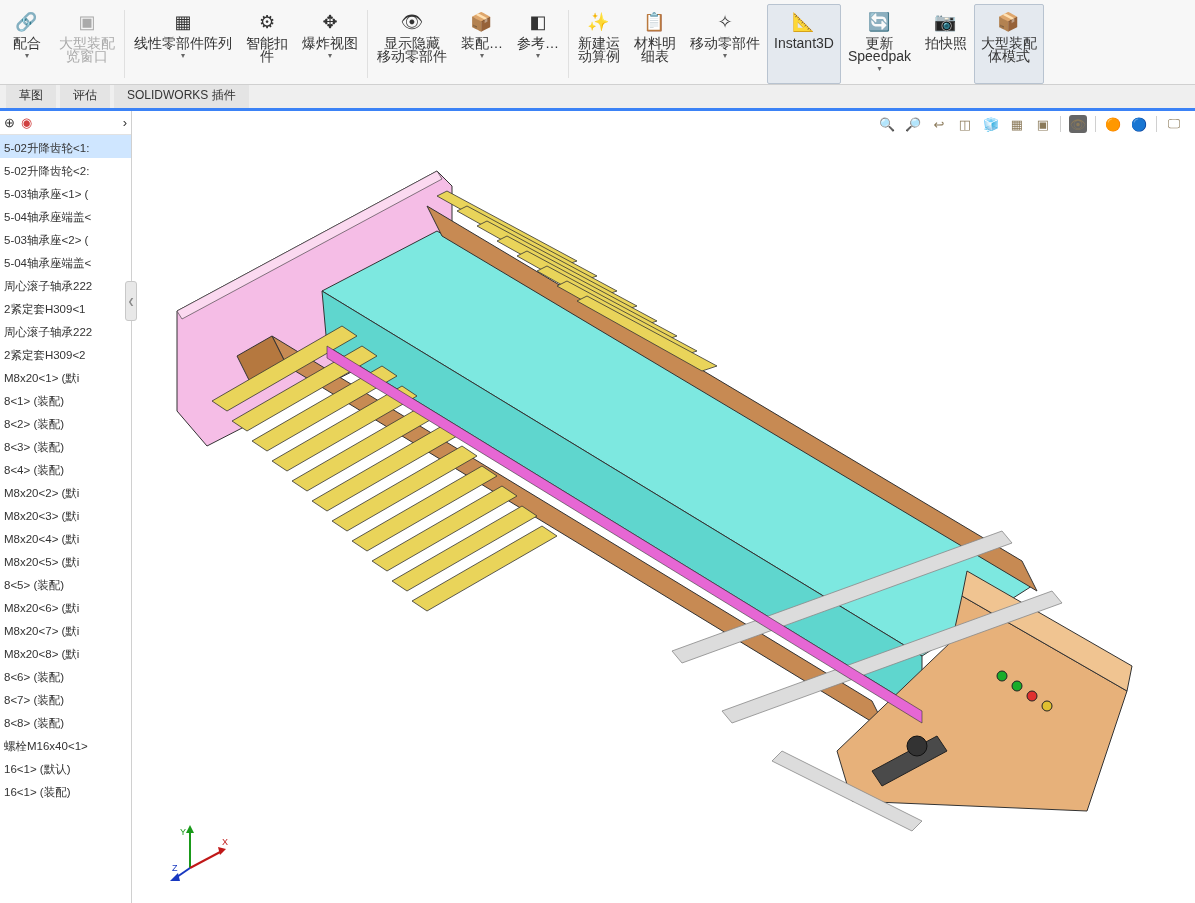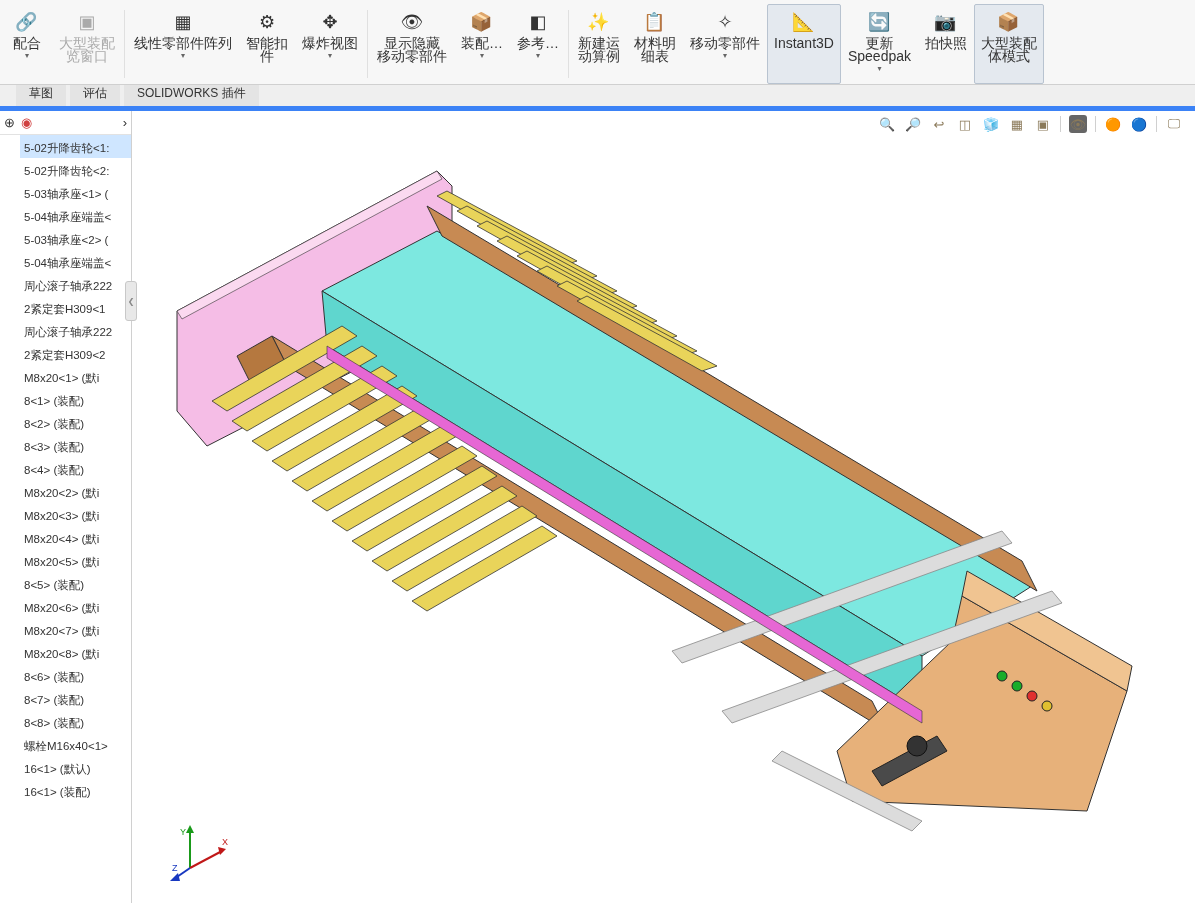--- a/index.html
+++ b/index.html
@@ -55,24 +55,24 @@
   .ribbon-sep { width: 1px; background: #e0e0e0; margin: 6px 2px; }
   .dd-caret {
     font-size: 8px;
     color: #666;
     margin-top: 1px;
   }
   
   .tabrow {
     height: 26px;
     background: #efefef;
-    border-bottom: 5px solid #3b82f6;
+    border-bottom: 3px solid #3b82f6;
     display: flex;
     align-items: flex-end;
-    padding-left: 16px;
+    padding-left: 6px;
     gap: 4px;
   }
   .tab {
     padding: 4px 12px;
     font-size: 12px;
     cursor: pointer;
     border: 1px solid transparent;
     border-bottom: none;
     background: #e4e4e4;
   }
@@ -105,21 +105,20 @@
     overflow: auto;
     font-size: 11.5px;
   }
   .tree-item {
     padding: 2px 2px 2px 4px;
     white-space: nowrap;
     cursor: pointer;
     line-height: 22px;
     height: 23px;
     overflow: hidden;
-    margin-left: 20px;
   }
   .tree-item.sel { background: #cfe6ff; }
   .scroll-handle {
     position: absolute;
     left: 125px;
     top: 170px;
     width: 12px;
     height: 40px;
     background: #e8e8e8;
     border: 1px solid #c8c8c8;

